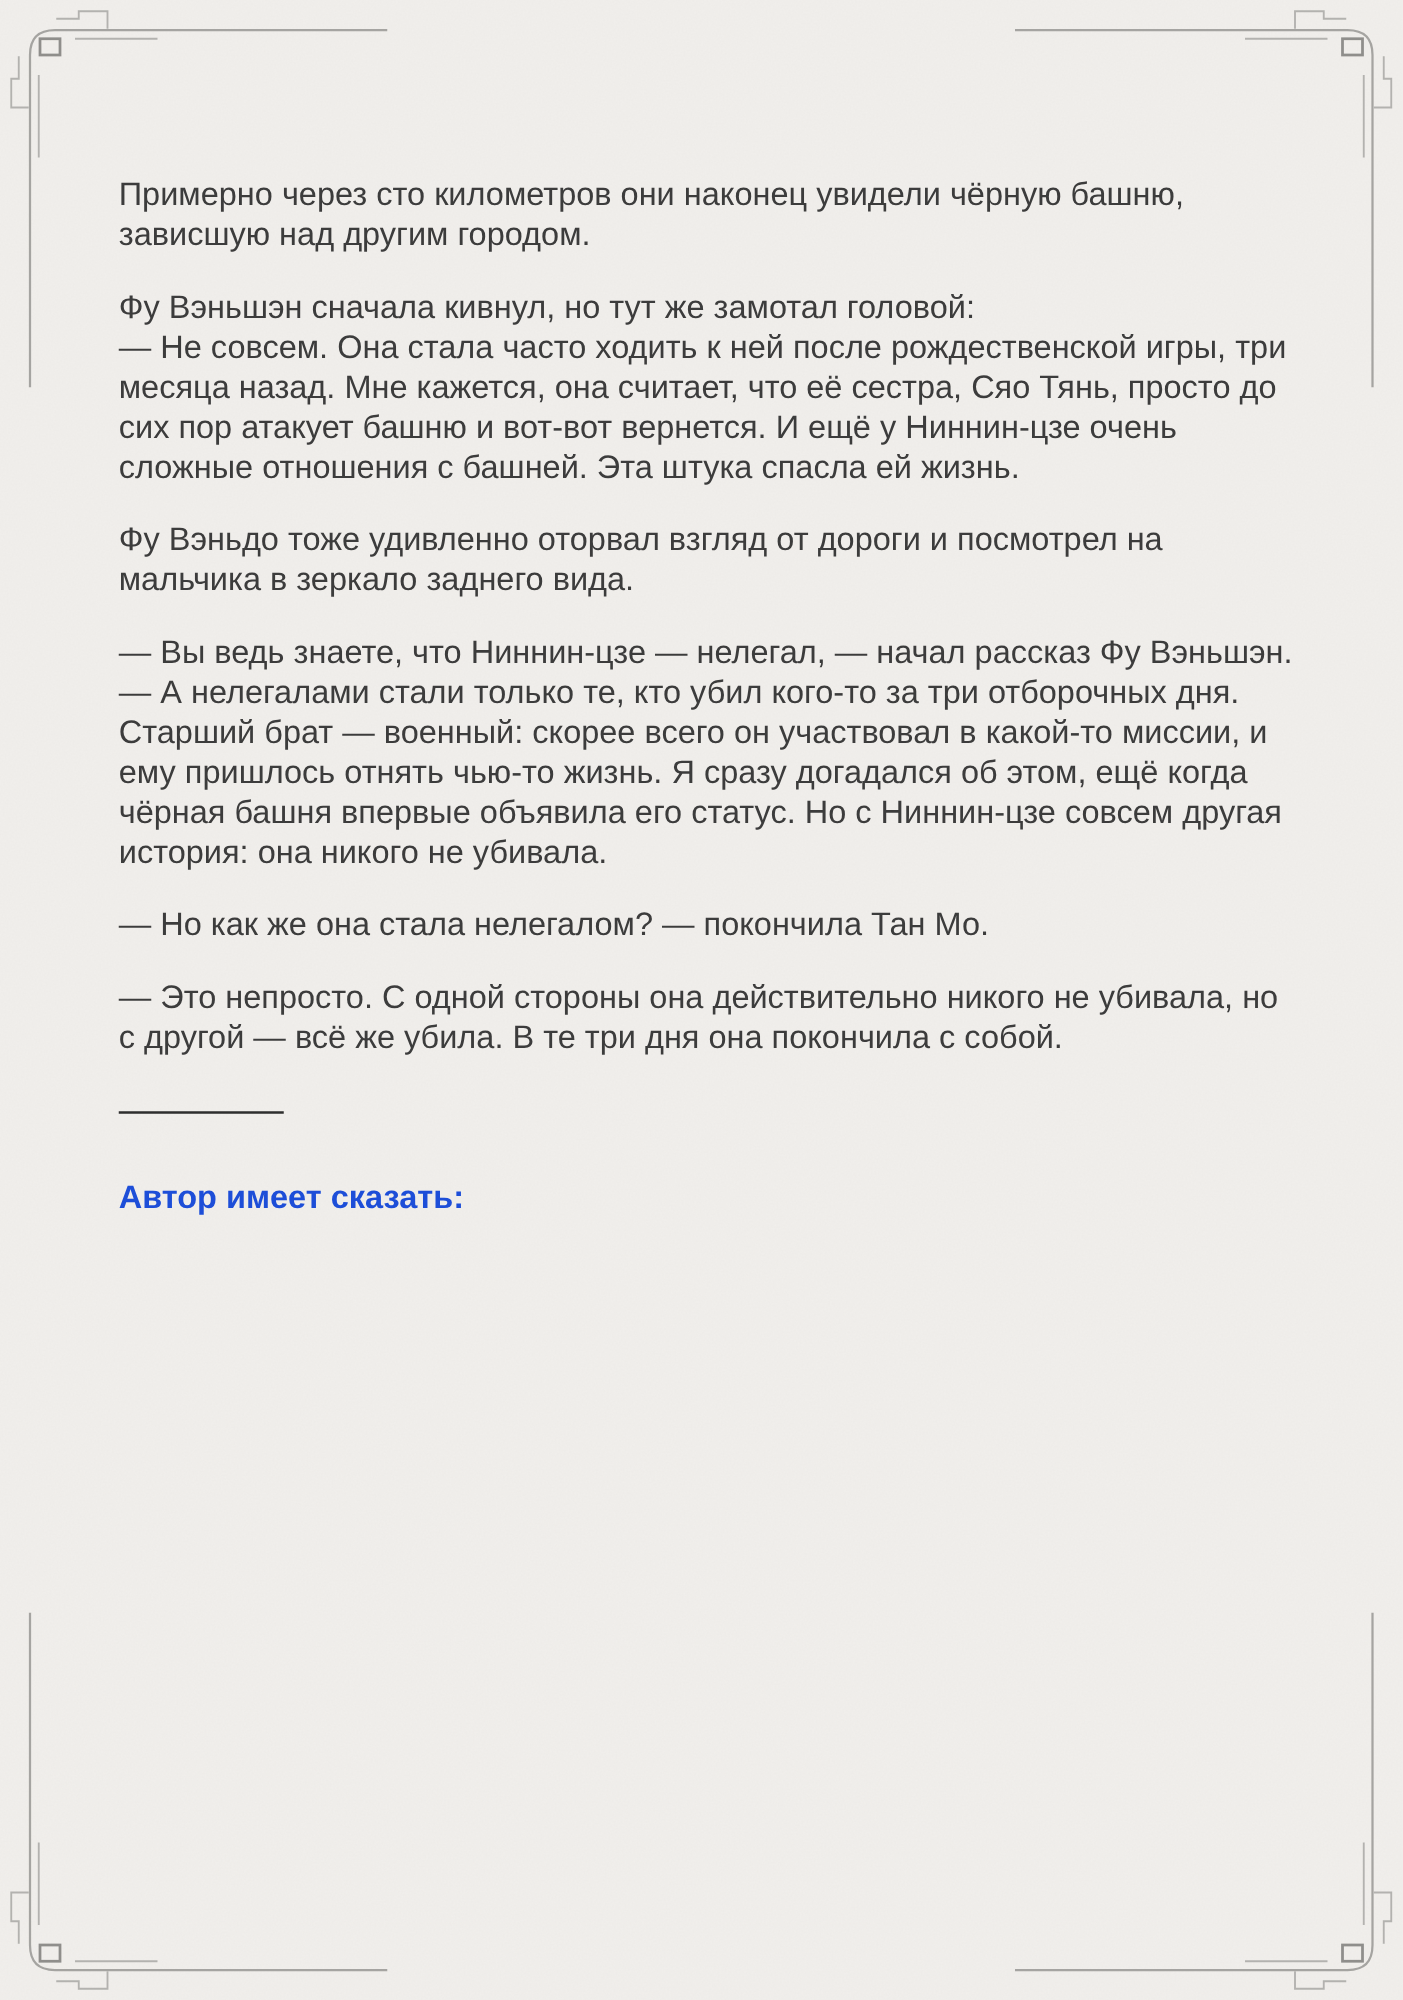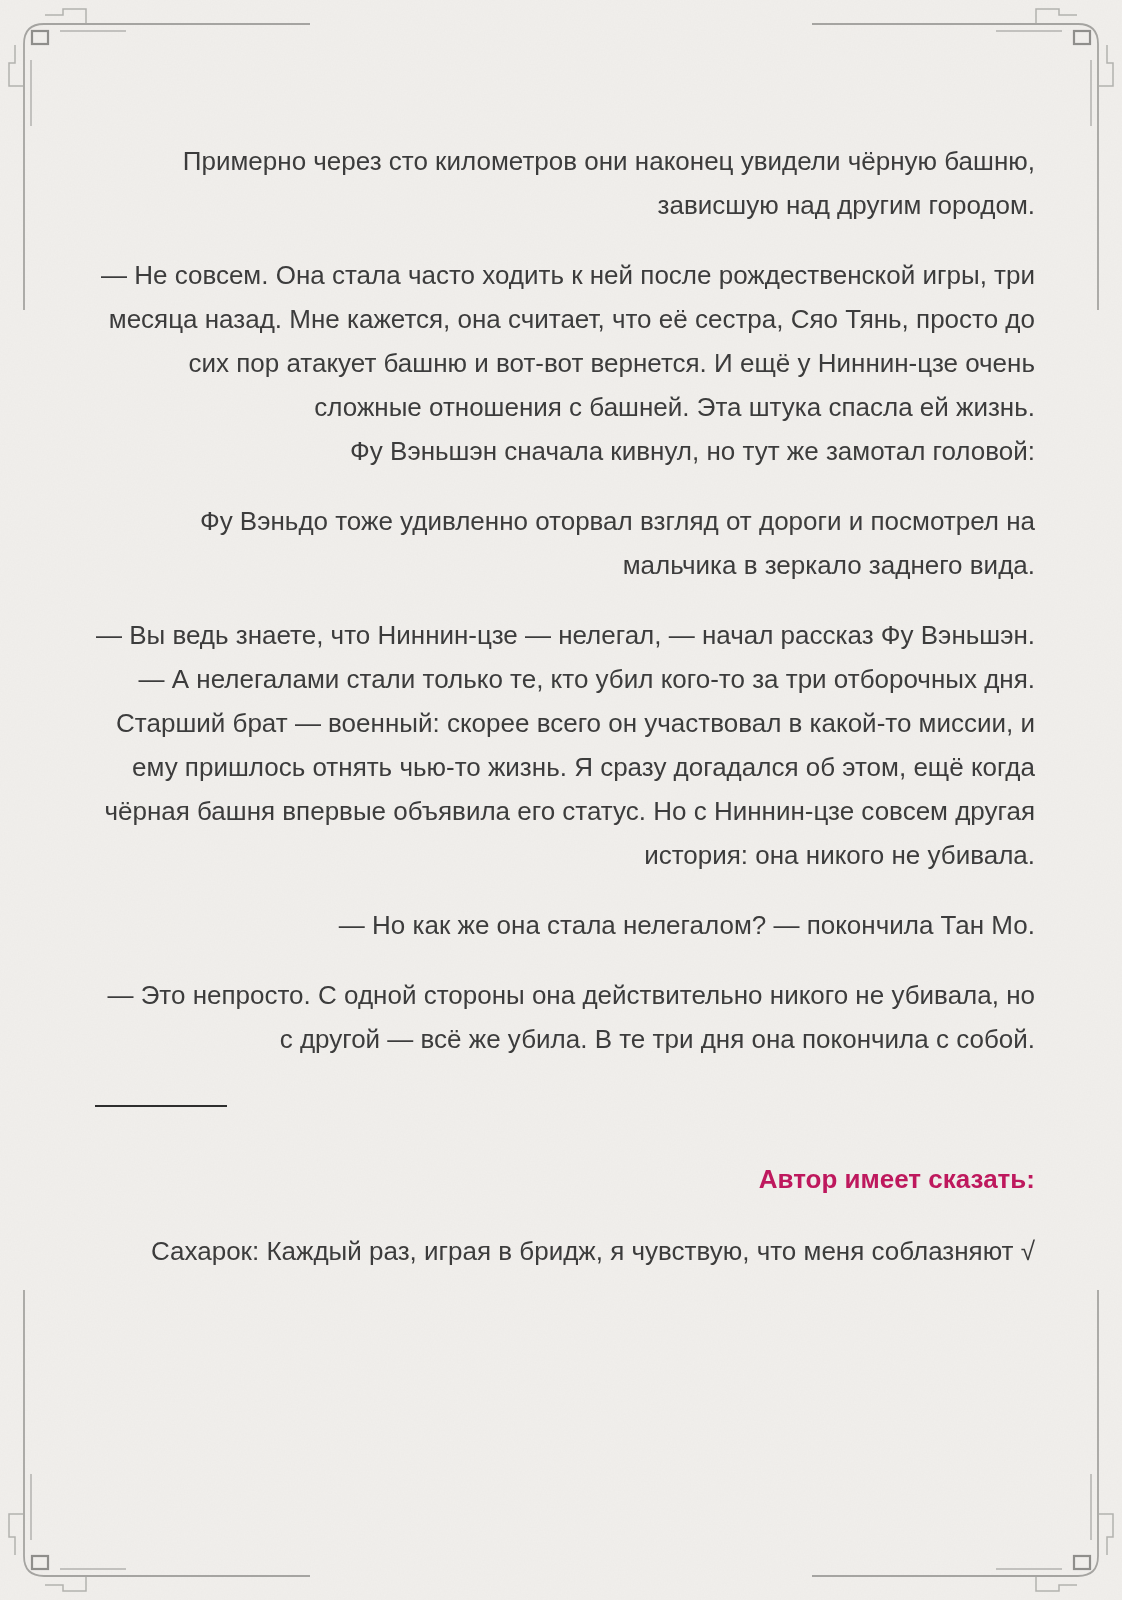--- a/index.html
+++ b/index.html
@@ -31,37 +31,36 @@
   .corner.tr { right: 0; top: 0; transform: scaleX(-1); }
   .corner.bl { left: 0; bottom: 0; transform: scaleY(-1); }
   .corner.br { right: 0; bottom: 0; transform: scale(-1,-1); }
 
   .content {
     position: absolute;
     left: 95px;
     top: 118px;
     width: 940px;
     font-size: 26px;
-    line-height: 44px;
+    line-height: 32px;
     color: #3c3c3c;
-    text-align: right;
   }
   .para {
     margin: 0 0 21px 0;
   }
   .divider {
     border: none;
     width: 132px;
     height: 2px;
     background: #2e2e2e;
     margin: 44px 0 50px 0;
   }
   .an-heading {
     font-weight: 700;
-    color: #be185d;
+    color: #1d4ed8;
     margin: 0 0 28px 0;
   }
   .an-note {
     margin: 0 0 28px 0;
   }
 </style>
 </head>
 <body>
 
 <svg class="noise-overlay" width="1122" height="1600" xmlns="http://www.w3.org/2000/svg">
@@ -130,22 +129,22 @@
     </p>
     <div>Примерно через сто километров они наконец увидели чёрную башню, зависшую над другим городом.</div>
   <p></p>
 
   <p class="para">
     </p>
   <p></p>
 
   <p class="para">
     </p>
+    <div>Фу Вэньшэн сначала кивнул, но тут же замотал головой:</div>
     <div>— Не совсем. Она стала часто ходить к ней после рождественской игры, три месяца назад. Мне кажется, она считает, что её сестра, Сяо Тянь, просто до сих пор атакует башню и вот-вот вернется. И ещё у Ниннин-цзе очень сложные отношения с башней. Эта штука спасла ей жизнь.</div>
-    <div>Фу Вэньшэн сначала кивнул, но тут же замотал головой:</div>
   <p></p>
 
   <p class="para">
     </p>
   <p></p>
 
   <p class="para">
     </p>
     <div>Фу Вэньдо тоже удивленно оторвал взгляд от дороги и посмотрел на мальчика в зеркало заднего вида.</div>
   <p></p>
@@ -162,16 +161,15 @@
 
   <p class="para">
     </p>
     <div>— Это непросто. С одной стороны она действительно никого не убивала, но с другой — всё же убила. В те три дня она покончила с собой.</div>
   <p></p>
 
   <div class="divider"></div>
 
   <p class="para an-heading">Автор имеет сказать:</p>
 
-  <p class="para an-note">Сахарок: Каждый раз, играя в бридж, я чувствую, что меня соблазняют √</p>
 
 
 </div>
 
 </body></html>

